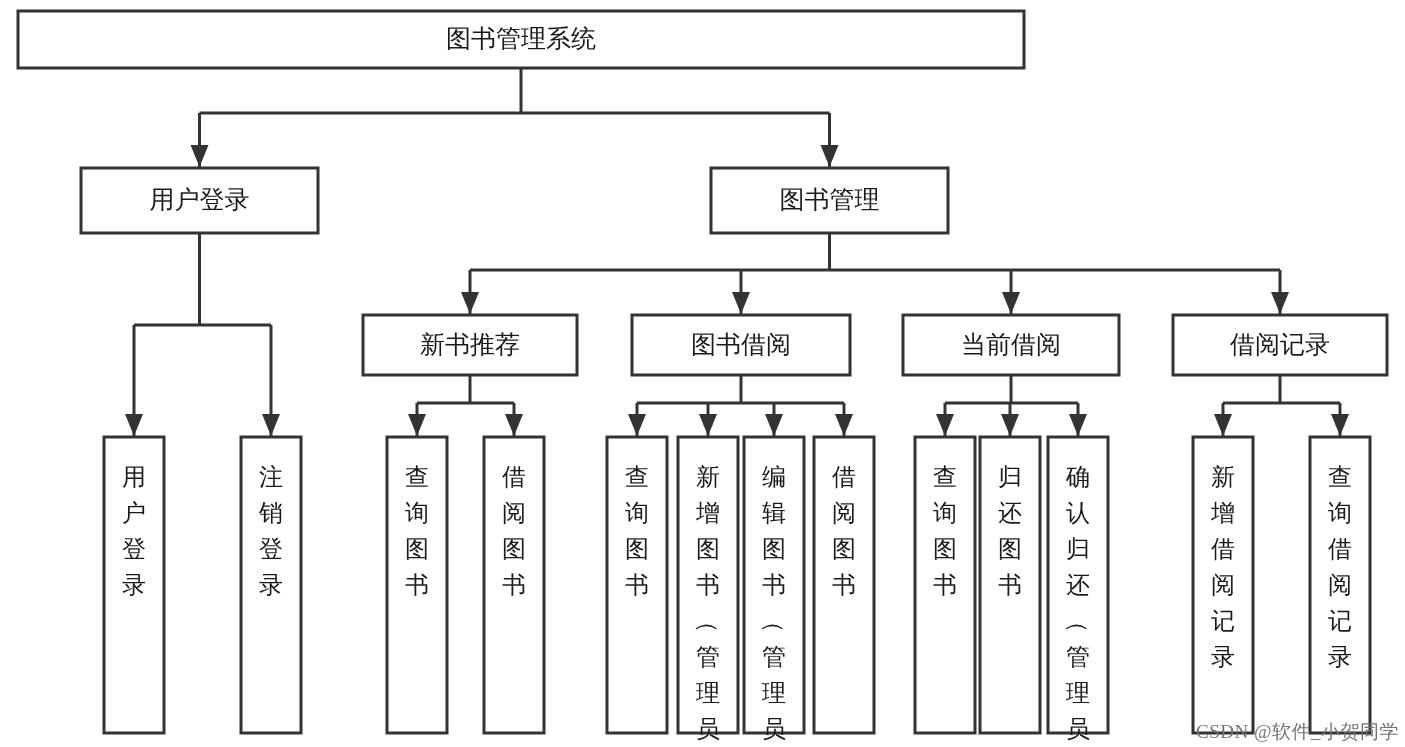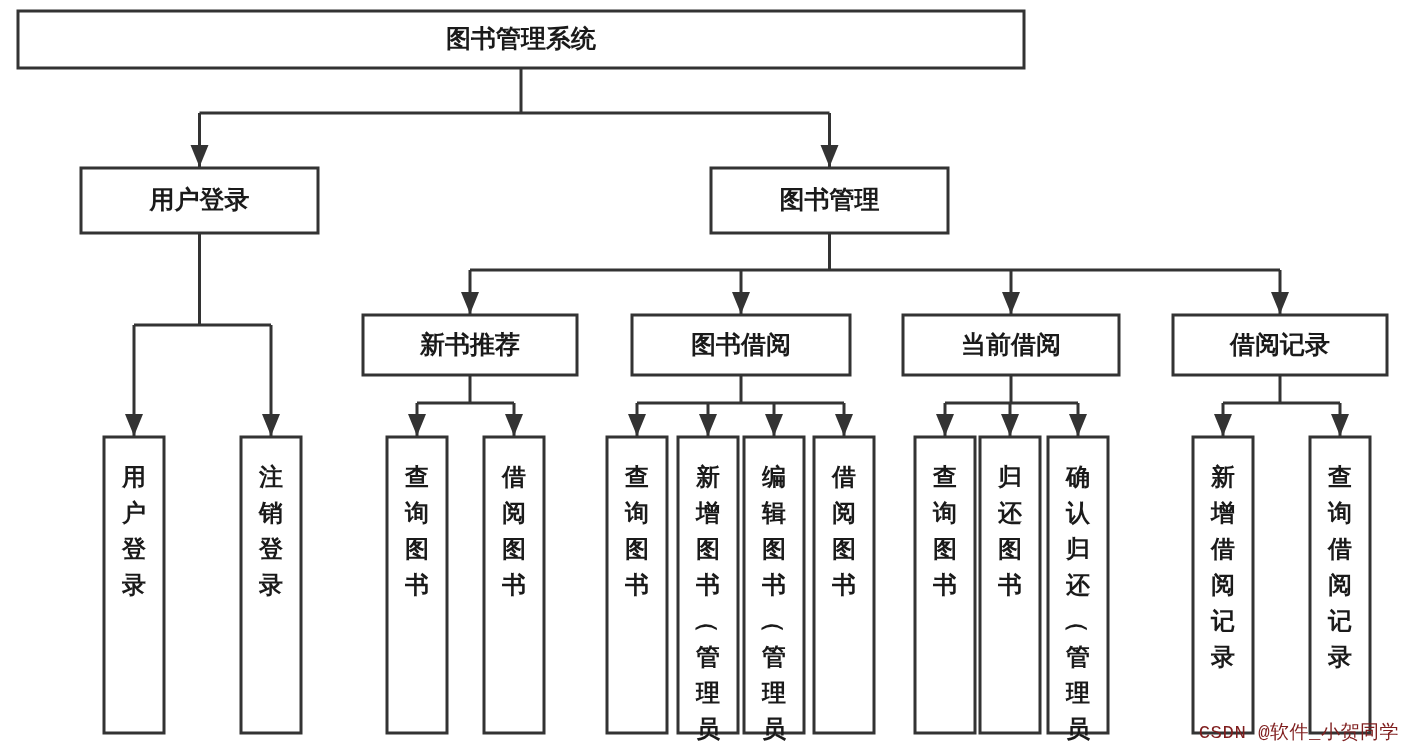--- a/index.html
+++ b/index.html
@@ -1,20 +1,20 @@
 <!DOCTYPE html>
 <html><head>
 <meta charset="utf-8">
 <style>
   html,body{margin:0;padding:0;background:#ffffff;}
   body{
     font-family:"Liberation Sans","DejaVu Sans",sans-serif;
     width:1405px;height:747px;overflow:hidden;position:relative;
   }
-  #chart-root{position:absolute;left:0;top:0;width:1405px;height:747px;font-weight:bold;}
+  #chart-root{position:absolute;left:0;top:0;width:1405px;height:747px;}
   svg{display:block;}
   .node-rect{fill:#ffffff;stroke:#333333;stroke-width:3;}
   .conn{stroke:#333333;stroke-width:3;fill:none;}
   .arrow-head{fill:#333333;}
   .node-label{
     fill:#1a1a1a;
     font-family:"Liberation Sans","DejaVu Sans",sans-serif;
     font-size:25px;
     text-anchor:middle;
     dominant-baseline:middle;
@@ -22,23 +22,23 @@
   .vert-label{
     fill:#1a1a1a;
     font-family:"Liberation Sans","DejaVu Sans",sans-serif;
     font-size:24px;
     text-anchor:middle;
   }
   .watermark{
     position:absolute;
     right:6px;
     bottom:2px;
-    font-family:Liberation Mono, monospace;
+    font-family:Liberation Serif, serif;
     font-size:19px;
-    color:#7f1d1d;
+    color:#737373;
     letter-spacing:0.5px;
     white-space:nowrap;
     user-select:none;
   }
 </style>
 </head>
 <body>
 
 <div id="chart-root">
   <svg id="diagram-svg" width="1405" height="747" viewBox="0 0 1405 747" xmlns="http://www.w3.org/2000/svg">

